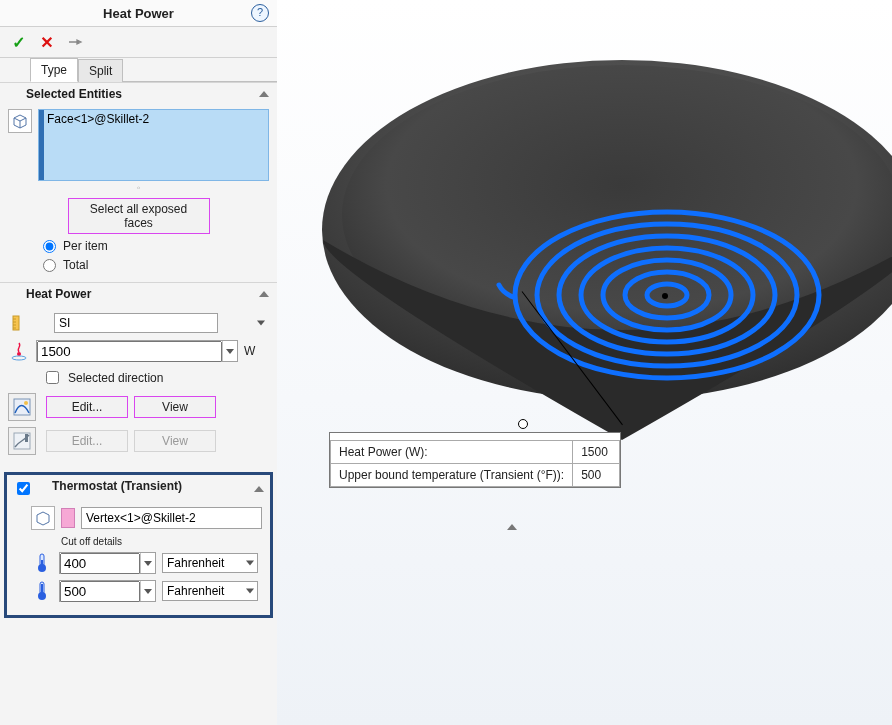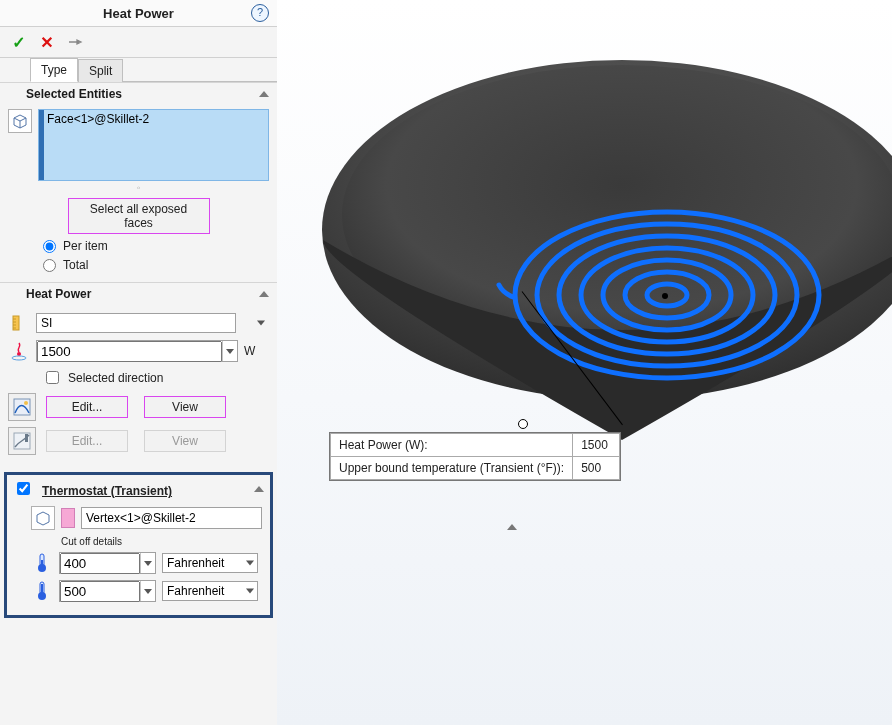--- a/index.html
+++ b/index.html
@@ -164,21 +164,21 @@
 
   
   .hp-row { display:flex; align-items:center; gap:6px; padding:3px 0; }
   .hp-icon {
     width:22px; height:22px; display:flex; align-items:center; justify-content:center;
   }
   .unit-select, .value-combo, .unit-combo {
     height:20px; border:1px solid #a0a0a0; background:#fff; font-size:12px;
     padding:0 4px;
   }
-  .unit-select { width: 200px; }
+  .unit-select { width: 164px; margin-left: 18px; }
   .unit-combo  { width: 96px; }
   .combo-wrap { position:relative; display:inline-flex; align-items:center; }
   .combo-wrap select { appearance:none; padding-right:16px; }
   .combo-wrap .dd-arrow {
     position:absolute; right:4px; top:50%; transform:translateY(-50%);
     width:0;height:0;border-left:4px solid transparent;border-right:4px solid transparent;border-top:5px solid #555;
     pointer-events:none;
   }
   .combo-outer {
     display:inline-flex; align-items:center; border:1px solid #a0a0a0; background:#fff; height:20px;
@@ -186,39 +186,39 @@
   .combo-outer .dd-btn {
     width:14px; height:100%; display:flex; align-items:center; justify-content:center;
     border-left:1px solid #c4c4c4; cursor:pointer;
   }
   .small-arrow {
     width:0;height:0;border-left:4px solid transparent;border-right:4px solid transparent;border-top:5px solid #555;
   }
 
   .check-row { display:flex; align-items:center; gap:6px; padding:3px 0 3px 34px; }
 
-  .btn-pair { display:flex; gap:16px; padding:3px 0 3px 72px; }
+  .btn-pair { display:flex; gap:6px; padding:3px 0 3px 72px; }
 
   .sq-icon-btn {
     width:26px; height:26px; border:1px solid #b0b0b0; background:#f0f0f0;
     display:flex; align-items:center; justify-content:center; cursor:pointer;
   }
 
   
   .thermo-wrap {
     margin: 4px 4px;
     border: 3px solid #28497a;
     background:#f4f4f4;
   }
   .thermo-header {
     display:flex; align-items:center; justify-content:space-between;
     padding:4px 6px; font-weight:bold; font-size:12px;
     cursor:pointer;
   }
-  .thermo-header .left { display:flex; align-items:flex-end; gap:9px;text-decoration:underline; }
+  .thermo-header .left { display:flex; align-items:flex-start; gap:19px; }
 
   .thermo-body { padding:4px 8px 10px 24px; }
   .vertex-row { display:flex; align-items:center; gap:6px; }
   .vertex-icon { width:22px; height:22px; border:1px solid #b0b0b0; background:#fff; display:flex; align-items:center; justify-content:center; color:#5476a8;}
   .pink-swatch { width:12px; height:18px; background:#f6a8d5; border:1px solid #d27fb7; }
   .vertex-input {
     flex:1; height:20px; border:1px solid #a0a0a0; background:#fff; padding:0 4px; font-size:12px;
   }
 
   .sub-label { padding:6px 0 2px 30px; font-size:10px; }
@@ -255,21 +255,21 @@
     left: 241px; top: 419px;
     width: 8px; height:8px; border:1px solid #000; background:#fff; border-radius:50%;
   }
   .callout-box {
     position:absolute;
     left: 52px; top: 432px;
     border: 1px solid #777;
     background: #fff;
     font-size: 12px;
   }
-  .callout-box table { border-collapse: collapse; }
+  .callout-box table { border-collapse: collapse; margin-top: 7px; }
   .callout-box td {
     border: 1px solid #aaa;
     padding: 4px 8px;
     white-space: nowrap;
   }
   .callout-box td.val { min-width:30px; }
 
   .callout-collapse {
     position:absolute;
     left: 230px; top: 524px;

